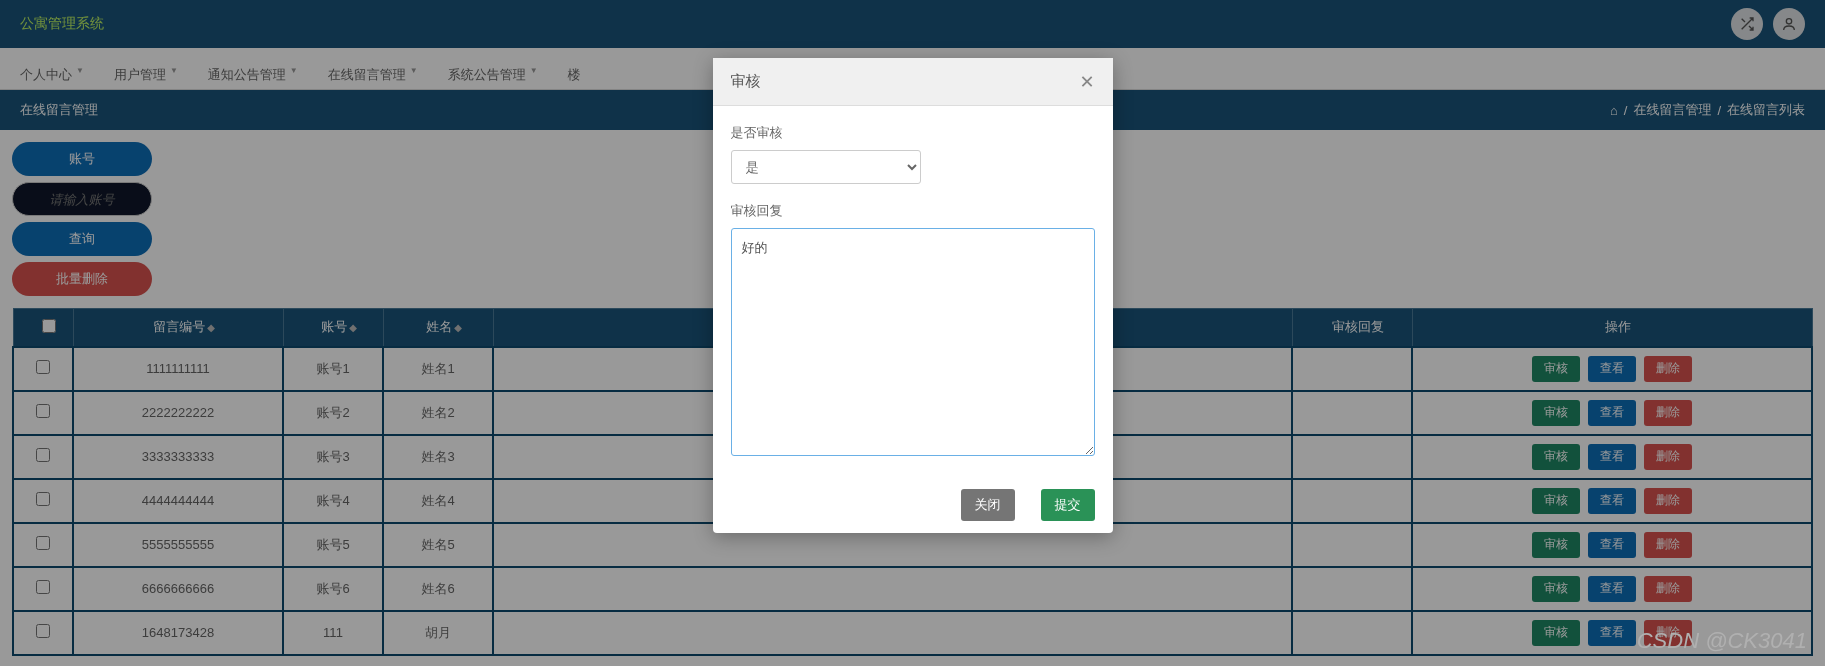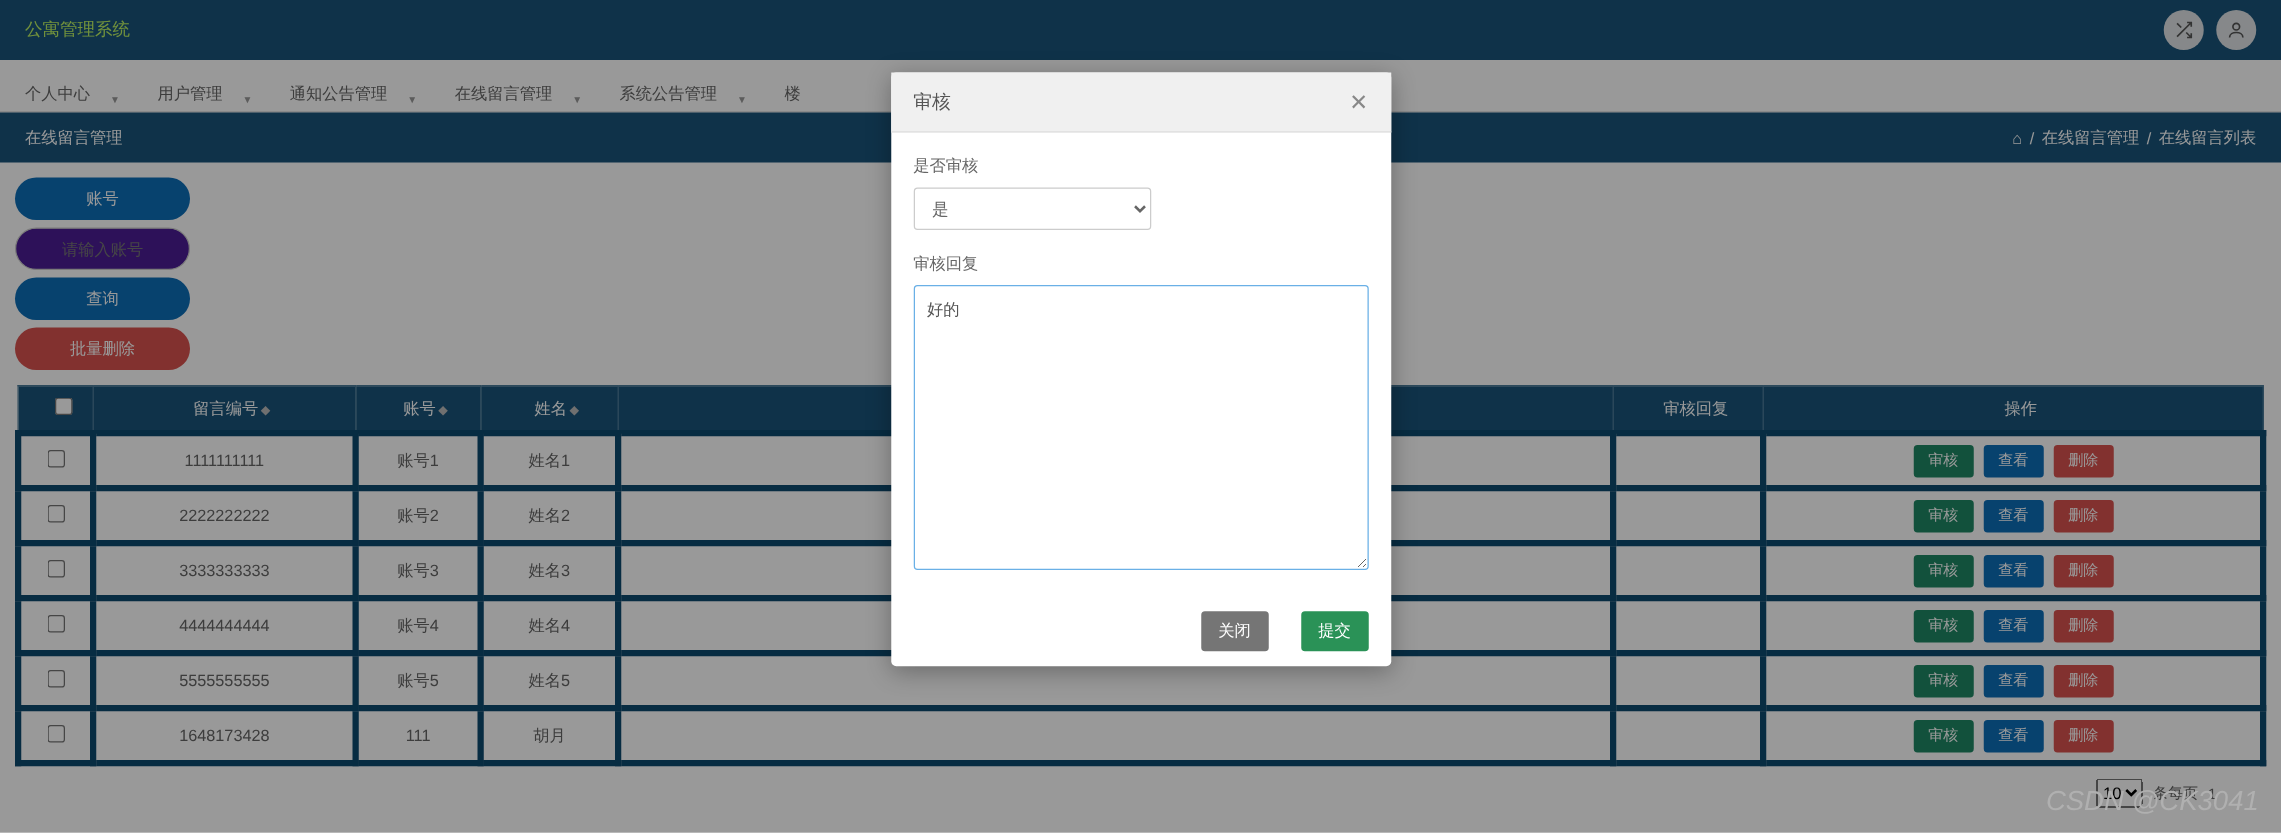--- a/index.html
+++ b/index.html
@@ -6,37 +6,37 @@
     body { background: #fff; font-size: 13px; position: relative; width: 1825px; height: 666px; overflow: hidden; }
     
     .overlay { position: absolute; inset: 0; background: rgba(0,0,0,0.4); z-index: 10; }
     
     .header { background: #19547a; height: 48px; display: flex; align-items: center; justify-content: space-between; padding: 0 20px; color: #bef264; }
     .header-title { font-size: 14px; }
     .header-icons { display: flex; gap: 10px; }
     .icon-btn { width: 32px; height: 32px; border-radius: 50%; background: #dfe3e6; display: flex; align-items: center; justify-content: center; cursor: pointer; color: #555; }
     
     .navbar { background: #fff; border-bottom: 1px solid #ddd; height: 42px; display: flex; align-items: center; padding: 0 20px; gap: 30px; }
-    .nav-item { color: #666; font-size: 13px; cursor: pointer; display: flex; align-items: flex-end; gap: 16px; margin-top: 12px; }
+    .nav-item { color: #666; font-size: 13px; cursor: pointer; display: flex; align-items: flex-start; gap: 4px; margin-top: 12px; }
     .caret { font-size: 8px; color: #999; }
     
     .breadcrumb-bar { background: #19547a; height: 40px; display: flex; align-items: center; justify-content: space-between; padding: 0 20px; color: #fff; font-size: 13px; }
     .breadcrumb-right { display: flex; align-items: center; gap: 6px; }
     
     .main { display: flex; padding: 12px; gap: 12px; flex-direction: column; }
     .sidebar { width: 140px; display: flex; flex-direction: column; gap: 6px; }
     .side-pill { width: 100%; height: 34px; border-radius: 17px; border: none; cursor: pointer; font-size: 13px; color: #fff; }
     .pill-blue { background: #0d6eb8; }
-    .pill-white { background: #4c1d95; border: 1px solid #ccc; color: #888; }
+    .pill-white { background: #0f172a; border: 1px solid #ccc; color: #888; font-style: italic; }
     .pill-red { background: #d9534f; }
     
     .content { flex: 1; }
     .table { width: 100%; border-collapse: collapse; }
     .table th { background: #19547a; color: #fff; height: 38px; border: 1px solid #4a7a98; font-weight: normal; font-size: 13px; padding-left: 12px; }
-    .table td { border: 5px solid #0c4a6e; height: 44px; text-align: center; color: #666; font-size: 13px; }
+    .table td { border: 2px solid #0c4a6e; height: 44px; text-align: center; color: #666; font-size: 13px; }
     .cb { width: 14px; height: 14px; }
     .sort-ic { font-size: 10px; color: #bbb; margin-left: 2px; }
     
     .col-cb { width: 60px; }
     .col-id { width: 210px; }
     .col-acc { width: 100px; }
     .col-name { width: 110px; }
     .col-reply { width: 120px; }
     .col-ops { width: 400px; }
     
@@ -214,20 +214,35 @@
     <td>
               <div class="row-ops">
       <button class="op-btn op-green">审核</button>
       <button class="op-btn op-blue">查看</button>
       <button class="op-btn op-red">删除</button>
     </div>
             </td>
           </tr>
           <tr>
     <td><input type="checkbox" class="cb" style=""></td>
+    <td>6666666666</td>
+    <td>账号6</td>
+    <td>姓名6</td>
+    <td></td>
+    <td></td>
+    <td>
+              <div class="row-ops">
+      <button class="op-btn op-green">审核</button>
+      <button class="op-btn op-blue">查看</button>
+      <button class="op-btn op-red">删除</button>
+    </div>
+            </td>
+          </tr>
+          <tr>
+    <td><input type="checkbox" class="cb" style=""></td>
     <td>1648173428</td>
     <td>111</td>
     <td>胡月</td>
     <td></td>
     <td></td>
     <td>
               <div class="row-ops">
       <button class="op-btn op-green">审核</button>
       <button class="op-btn op-blue">查看</button>
       <button class="op-btn op-red">删除</button>

